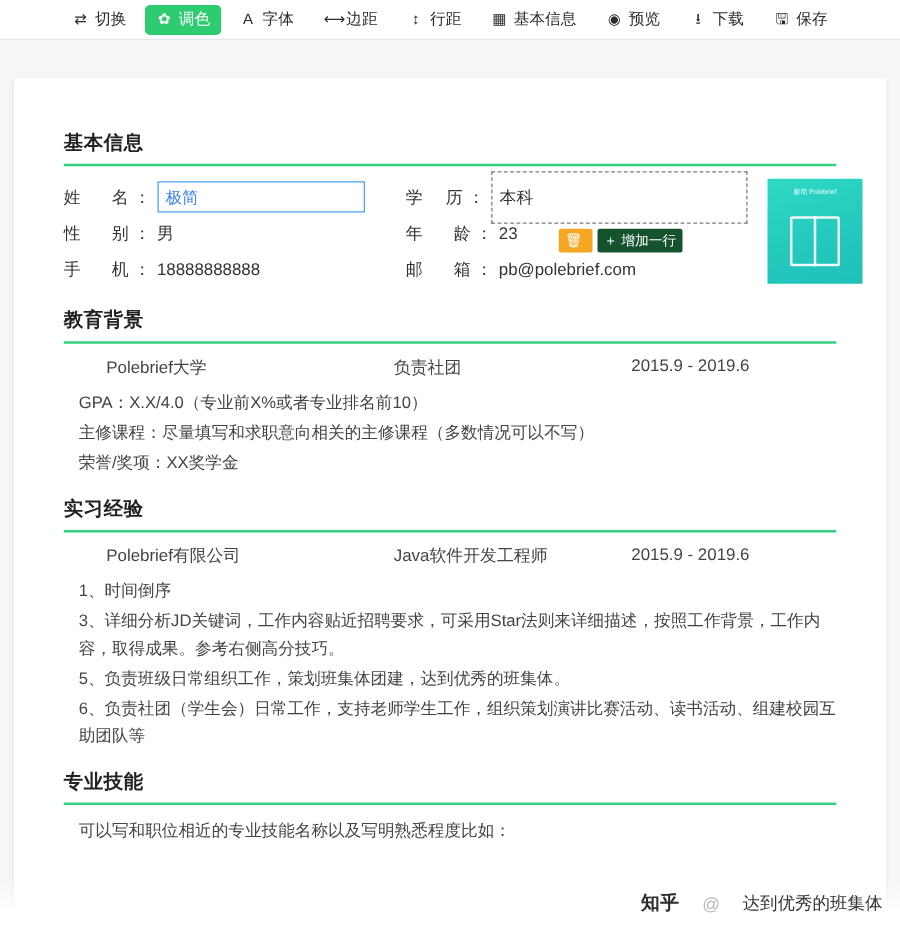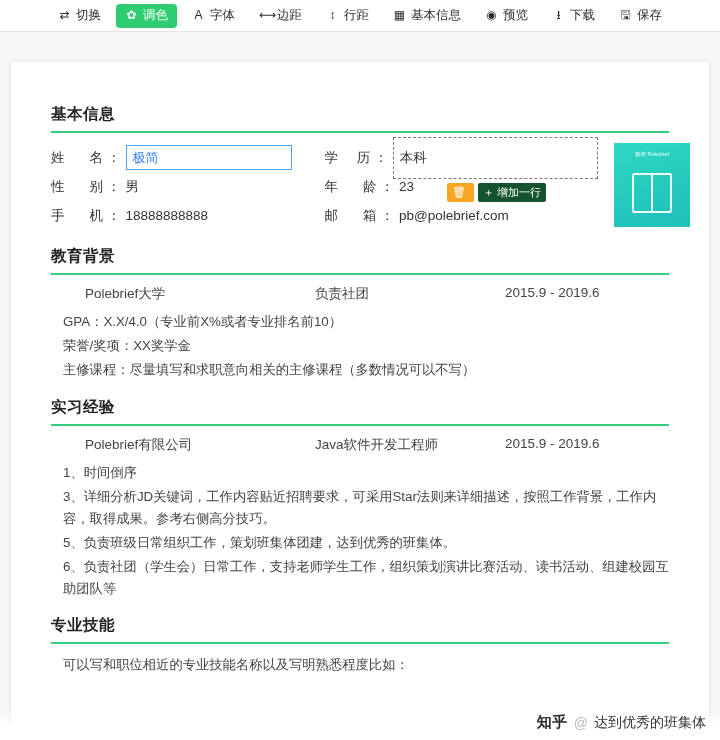--- a/index.html
+++ b/index.html
@@ -207,21 +207,21 @@
     margin: 0 0 2px 12px;
   }
 
   
   .watermark {
     position: absolute;
     right: 14px;
     bottom: 8px;
     display: flex;
     align-items: center;
-    gap: 6px;
+    gap: 18px;
     font-size: 14px;
     color: #333;
     z-index: 20;
   }
   .zh-logo {
     font-size: 15px;
     font-weight: bold;
     color: #2b2b2b;
     letter-spacing: .5px;
   }
@@ -345,22 +345,22 @@
 
     <div class="sec-block">
       <div class="sec-title">教育背景</div>
       <div class="sec-rule"></div>
       <div class="entry-row">
         <div class="c1">Polebrief大学</div>
         <div class="c2">负责社团</div>
         <div class="c3">2015.9 - 2019.6</div>
       </div>
       <p class="para">GPA：X.X/4.0（专业前X%或者专业排名前10）</p>
+      <p class="para">主修课程：尽量填写和求职意向相关的主修课程（多数情况可以不写）</p>
       <p class="para">荣誉/奖项：XX奖学金</p>
-      <p class="para">主修课程：尽量填写和求职意向相关的主修课程（多数情况可以不写）</p>
     </div>
 
     <div class="sec-block">
       <div class="sec-title">实习经验</div>
       <div class="sec-rule"></div>
       <div class="entry-row">
         <div class="c1">Polebrief有限公司</div>
         <div class="c2">Java软件开发工程师</div>
         <div class="c3">2015.9 - 2019.6</div>
       </div>

